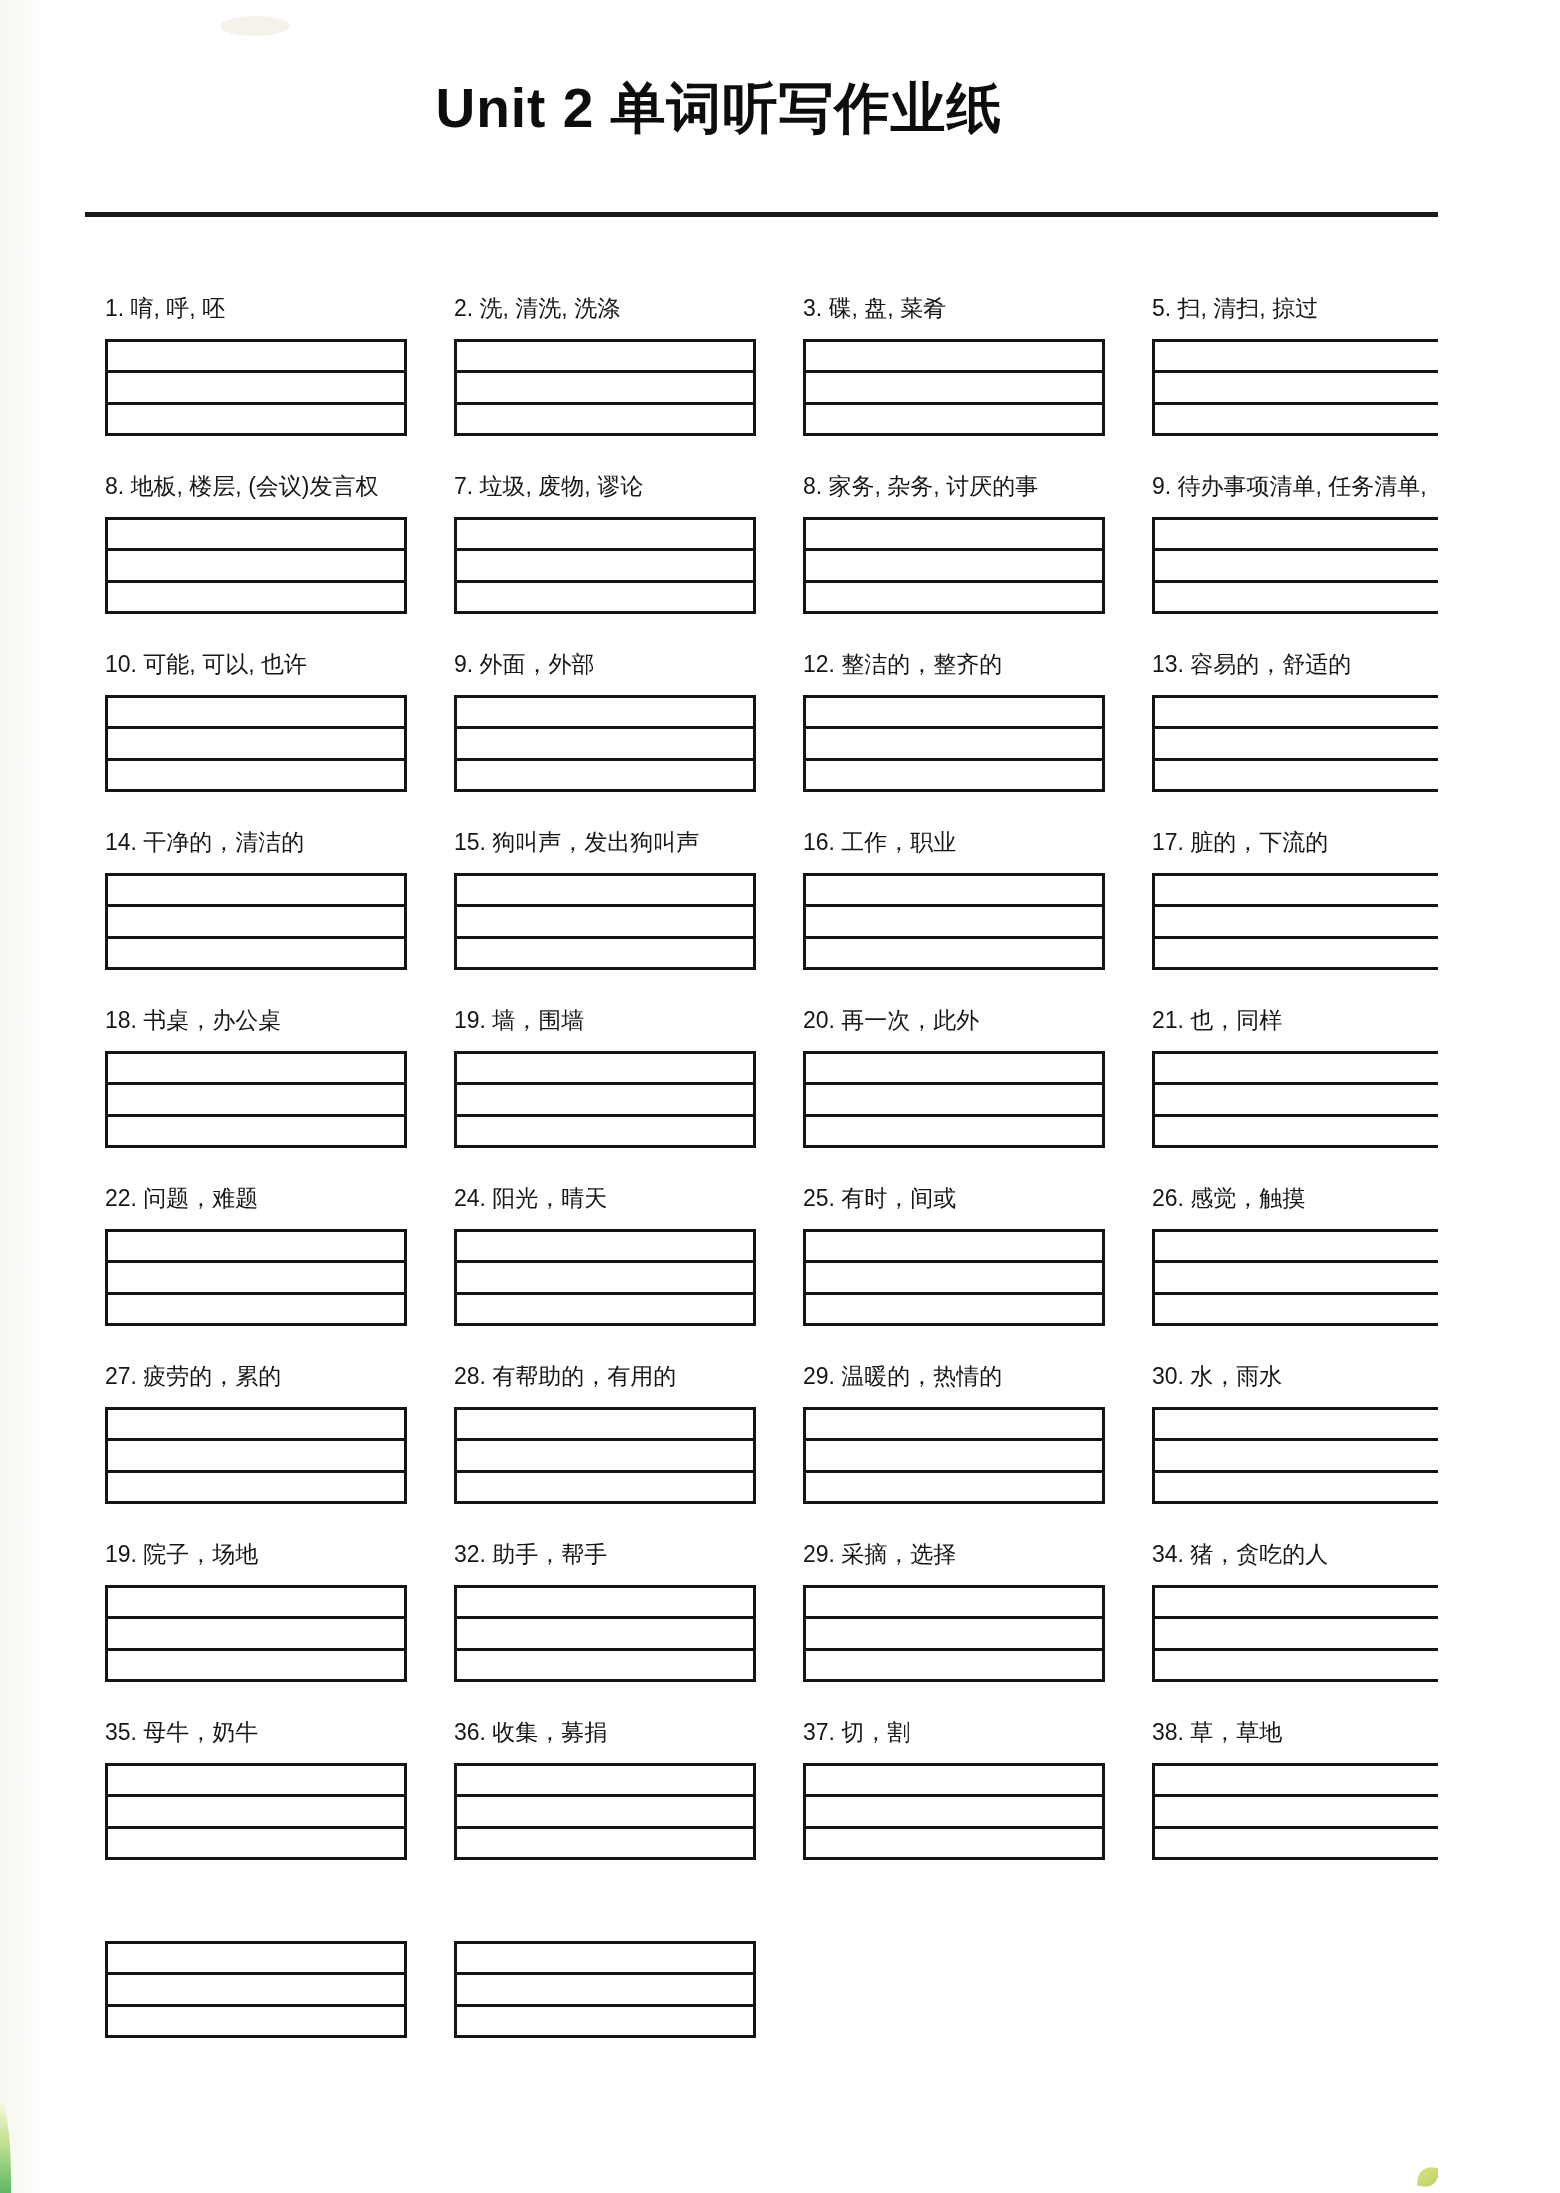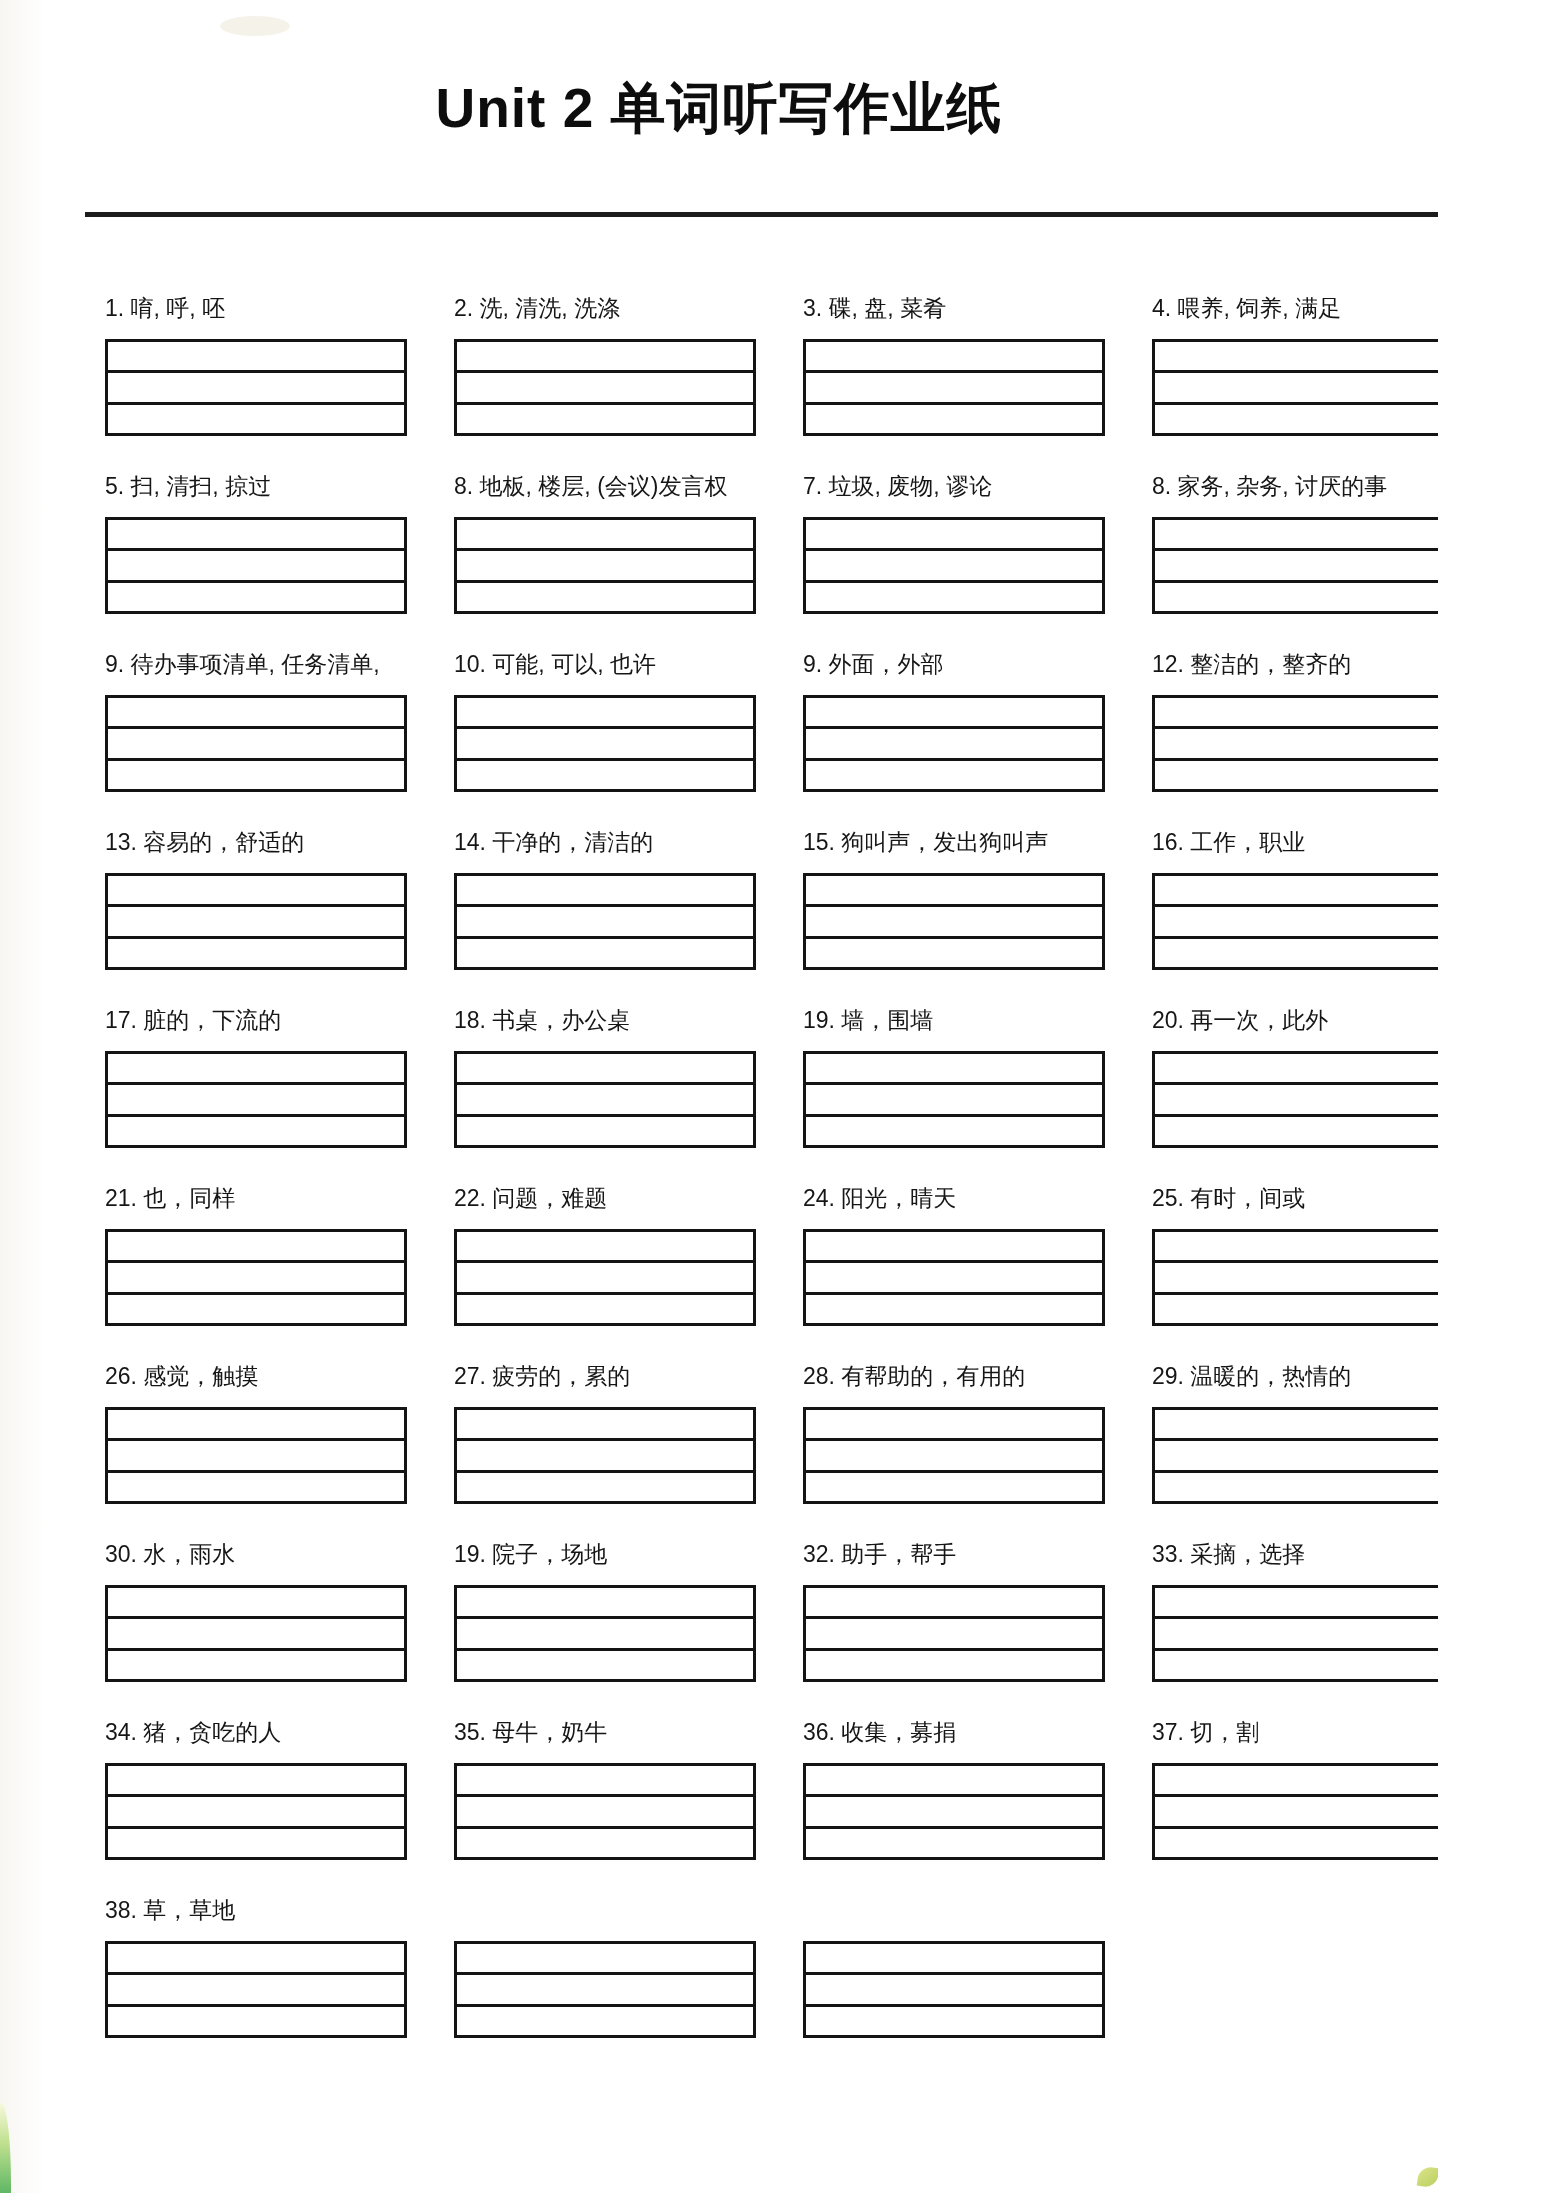--- a/index.html
+++ b/index.html
@@ -109,28 +109,20 @@
       </div>
       <div class="cell">
         <div class="item-label">3. 碟, 盘, 菜肴</div>
         <div class="writing-box">
           <div class="writing-row"></div>
           <div class="writing-row"></div>
           <div class="writing-row"></div>
         </div>
       </div>
       <div class="cell">
-        <div class="item-label">4. 喂养, 饲养, 满足</div>
-        <div class="writing-box">
-          <div class="writing-row"></div>
-          <div class="writing-row"></div>
-          <div class="writing-row"></div>
-        </div>
-      </div>
-      <div class="cell">
         <div class="item-label">5. 扫, 清扫, 掠过</div>
         <div class="writing-box">
           <div class="writing-row"></div>
           <div class="writing-row"></div>
           <div class="writing-row"></div>
         </div>
       </div>
       <div class="cell">
         <div class="item-label">8. 地板, 楼层, (会议)发言权</div>
         <div class="writing-box">
@@ -333,21 +325,21 @@
       </div>
       <div class="cell">
         <div class="item-label">32. 助手，帮手</div>
         <div class="writing-box">
           <div class="writing-row"></div>
           <div class="writing-row"></div>
           <div class="writing-row"></div>
         </div>
       </div>
       <div class="cell">
-        <div class="item-label">33. 采摘，选择</div>
+        <div class="item-label">29. 采摘，选择</div>
         <div class="writing-box">
           <div class="writing-row"></div>
           <div class="writing-row"></div>
           <div class="writing-row"></div>
         </div>
       </div>
       <div class="cell">
         <div class="item-label">34. 猪，贪吃的人</div>
         <div class="writing-box">
           <div class="writing-row"></div>

